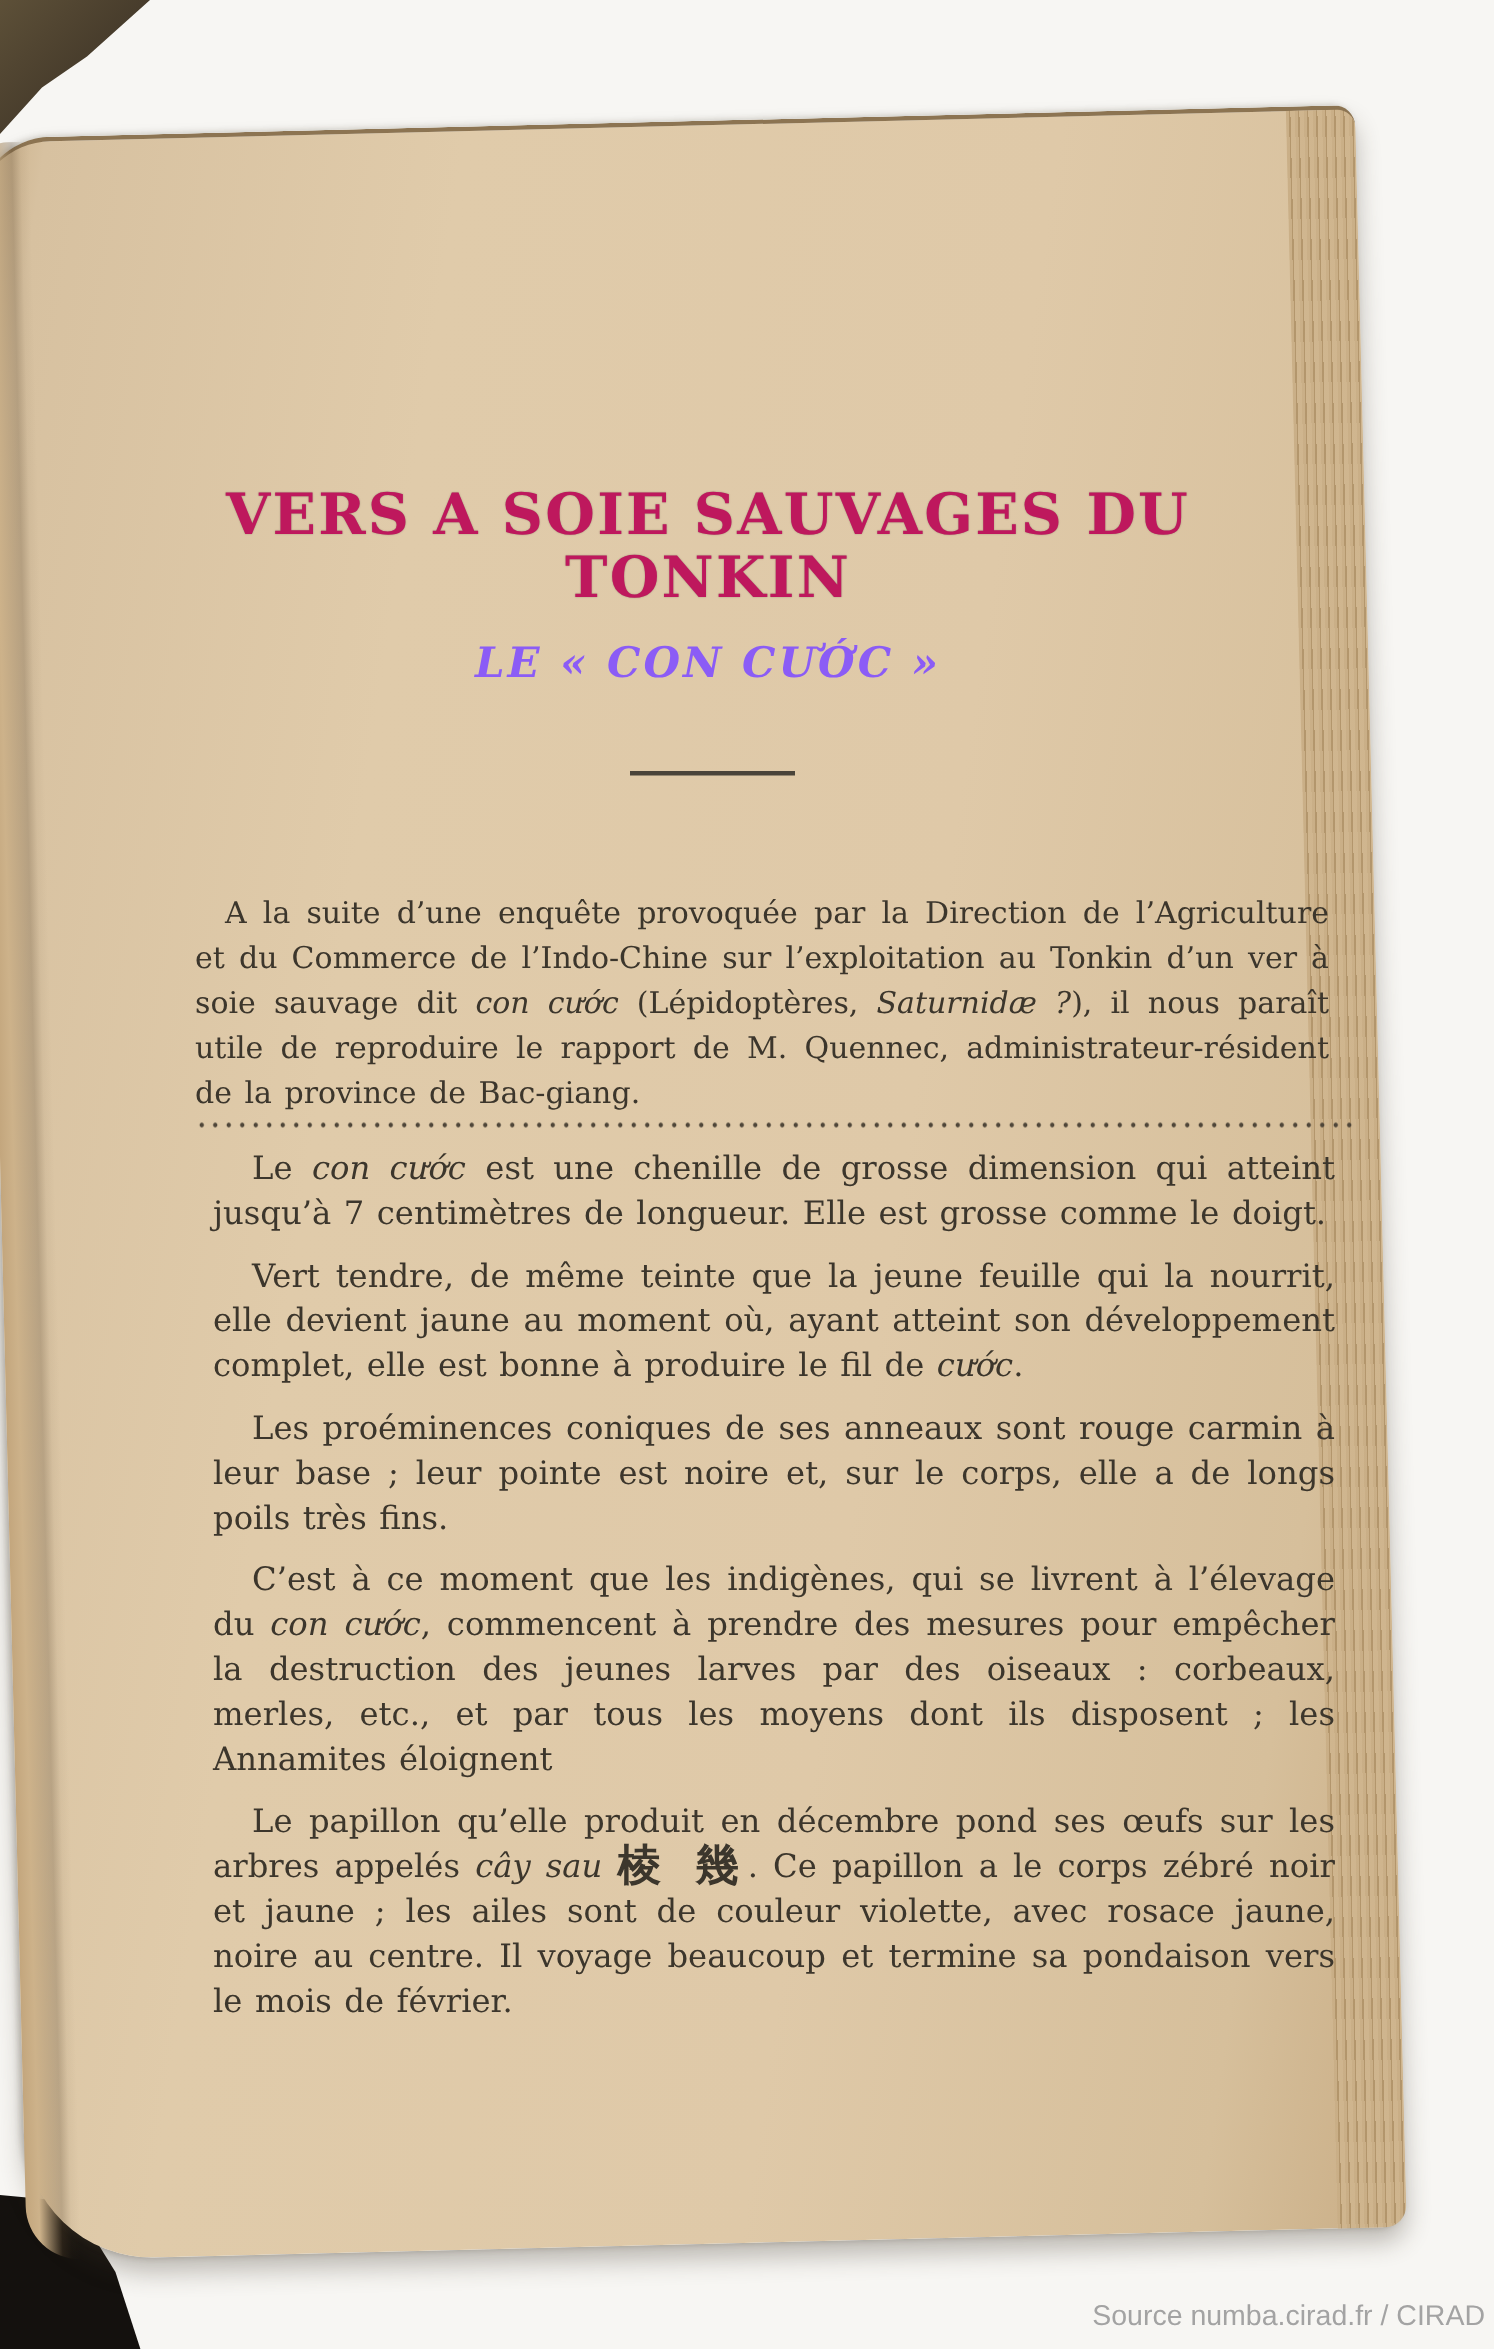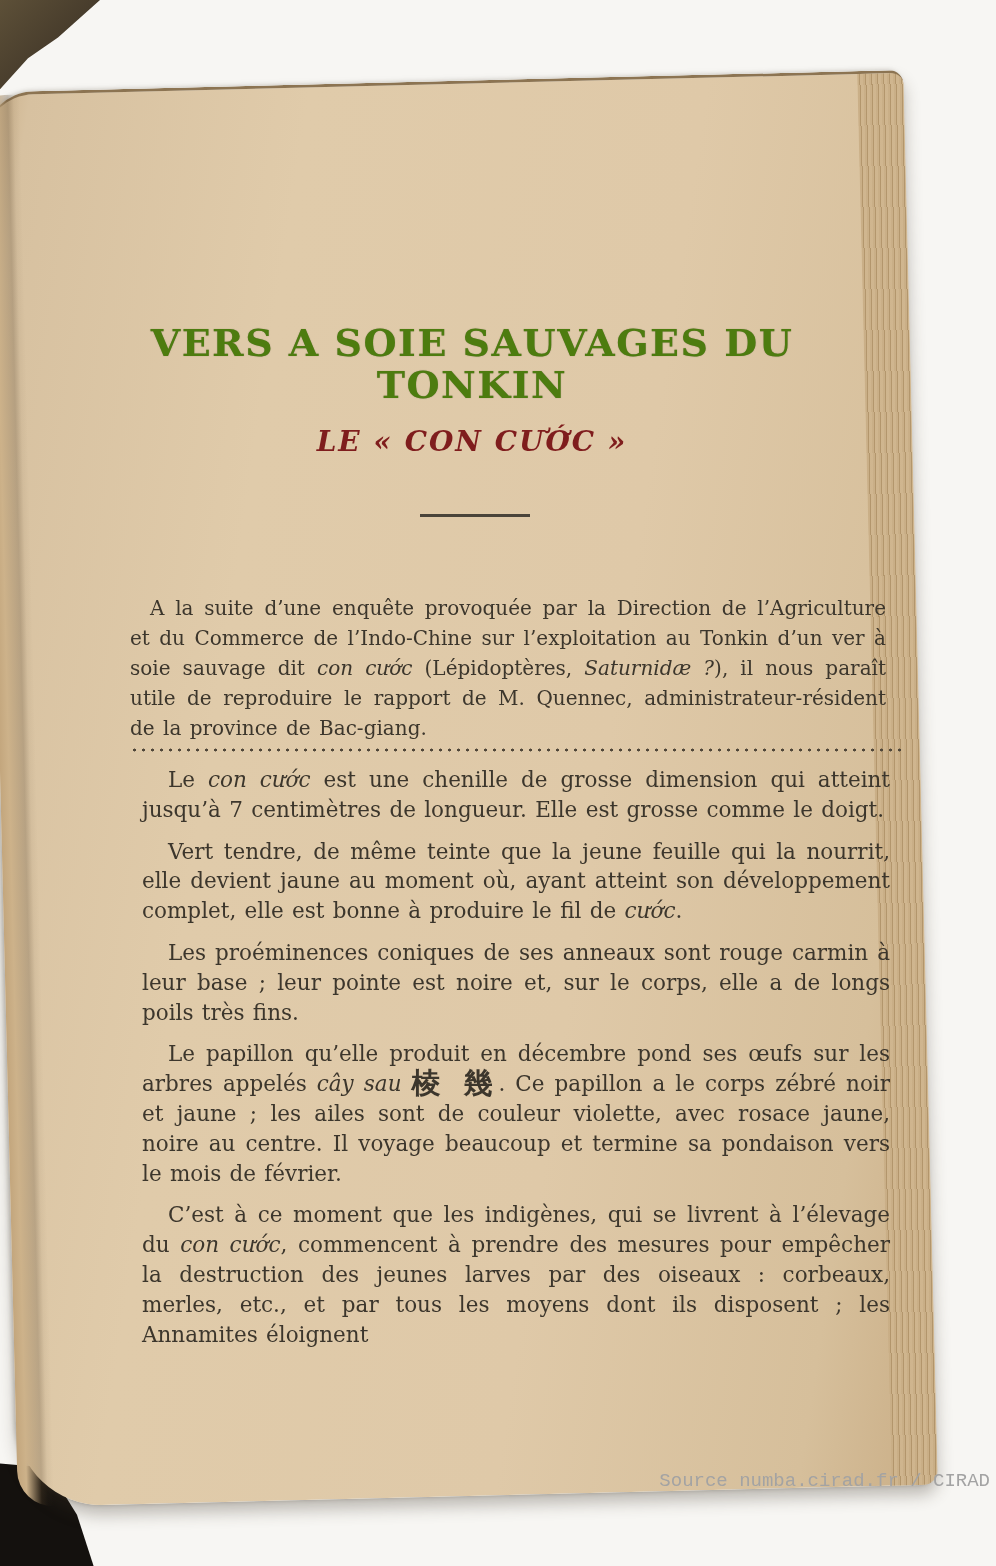--- a/index.html
+++ b/index.html
@@ -23,39 +23,39 @@
   .gutter-shade{position:absolute;left:0;top:0;bottom:0;width:36px;
     background:linear-gradient(90deg,#c3a67d 0,#cdb28a 9px,rgba(90,70,45,.28) 24px,rgba(90,70,45,.06) 30px,rgba(0,0,0,0) 36px);
     border-radius:50px 0 0 85px;}
   .fore-edge{position:absolute;right:0;top:0;bottom:0;width:46px;
     background:repeating-linear-gradient(90deg,#c9ae86 0 2px,#b1946a 2px 3px,#cfb58e 3px 6px);
     border-radius:0 12px 14px 0;opacity:.95;}
 
   
   .text-layer{position:absolute;left:130px;top:322px;width:772px;z-index:3;color:#3c362c;}
   .doc-title{margin:0 88px 0 0;text-align:center;font-weight:bold;font-size:38px;line-height:42px;
-    letter-spacing:1.5px;color:#4d7c0f;text-shadow:0 0 1px rgba(55,50,42,.45);}
+    letter-spacing:1.5px;color:#be185d;text-shadow:0 0 1px rgba(55,50,42,.45);}
   .doc-subtitle{margin:20px 88px 0 0;text-align:center;font-weight:bold;font-style:italic;
-    font-size:28px;line-height:32px;letter-spacing:2px;color:#7f1d1d;}
+    font-size:28px;line-height:32px;letter-spacing:2px;color:#8b5cf6;}
   .heading-rule{width:110px;height:3px;background:#4a443a;margin:56px 0 0 290px;}
 
   .intro-p{margin:76px 16px 0 0;font-size:20px;line-height:30px;text-align:justify;text-indent:20px;
     word-spacing:2px;}
   .dotted-separator{margin-top:4px;height:6px;width:100%;
     background-image:radial-gradient(circle,#4f4639 1.3px,rgba(0,0,0,0) 1.7px);
     background-size:9px 6px;background-position:0 50%;background-repeat:repeat-x;}
   .body-block{margin-top:12px;}
   .body-block p{margin:12px;font-size:21.5px;line-height:29.8px;text-align:justify;text-indent:26px;
     word-spacing:1.5px;}
   em.it{font-style:italic;}
   .cjk{font-size:29px;font-weight:bold;line-height:0;vertical-align:-2px;letter-spacing:4px;}
 
   
-  .footer-source{position:absolute;right:6px;top:1470px;z-index:4;
-    font-family:Liberation Mono, monospace;font-size:19px;color:#a3a3a3;}
+  .footer-source{position:absolute;right:6px;top:1534px;z-index:4;
+    font-family:Liberation Sans, sans-serif;font-size:19px;color:#a3a3a3;}
 </style>
 </head>
 <body>
 
 <div class="cover-corner"></div>
 <div class="cover-bottom"></div>
 
 <div class="page-sheet">
   <div class="gutter-shade"></div>
   <div class="fore-edge"></div>
@@ -67,18 +67,18 @@
   <div class="heading-rule"></div>
 
   <p class="intro-p"><span>A la suite d’une enquête provoquée par la Direction de l’Agriculture et du Commerce de l’Indo-Chine sur l’exploitation au Tonkin d’un ver à soie sauvage dit </span><em class="it">con cước</em><span> (Lépidoptères, </span><em class="it">Saturnidæ ?</em><span>), il nous paraît utile de reproduire le rapport de M. Quennec, administrateur-résident de la province de Bac-giang.</span></p>
 
   <div class="dotted-separator"></div>
 
   <div class="body-block">
     <p><span>Le </span><em class="it">con cước</em><span> est une chenille de grosse dimension qui atteint jusqu’à 7 centimètres de longueur. Elle est grosse comme le doigt.</span></p>
     <p><span>Vert tendre, de même teinte que la jeune feuille qui la nourrit, elle devient jaune au moment où, ayant atteint son développement complet, elle est bonne à produire le fil de </span><em class="it">cước</em><span>.</span></p>
     <p><span>Les proéminences coniques de ses anneaux sont rouge carmin à leur base ; leur pointe est noire et, sur le corps, elle a de longs poils très fins.</span></p>
+    <p><span>C’est à ce moment que les indigènes, qui se livrent à l’élevage du </span><em class="it">con cước</em><span>, commencent à prendre des mesures pour empêcher la destruction des jeunes larves par des oiseaux : corbeaux, merles, etc., et par tous les moyens dont ils disposent ; les Annamites éloignent</span></p>
     <p><span>Le papillon qu’elle produit en décembre pond ses œufs sur les arbres appelés </span><em class="it">cây sau</em><span> </span><span class="cjk">棱 幾</span><span>. Ce papillon a le corps zébré noir et jaune ; les ailes sont de couleur violette, avec rosace jaune, noire au centre. Il voyage beaucoup et termine sa pondaison vers le mois de février.</span></p>
-    <p><span>C’est à ce moment que les indigènes, qui se livrent à l’élevage du </span><em class="it">con cước</em><span>, commencent à prendre des mesures pour empêcher la destruction des jeunes larves par des oiseaux : corbeaux, merles, etc., et par tous les moyens dont ils disposent ; les Annamites éloignent</span></p>
   </div>
 </div>
 
 <div class="footer-source">Source numba.cirad.fr / CIRAD</div>
 
 </body></html>

